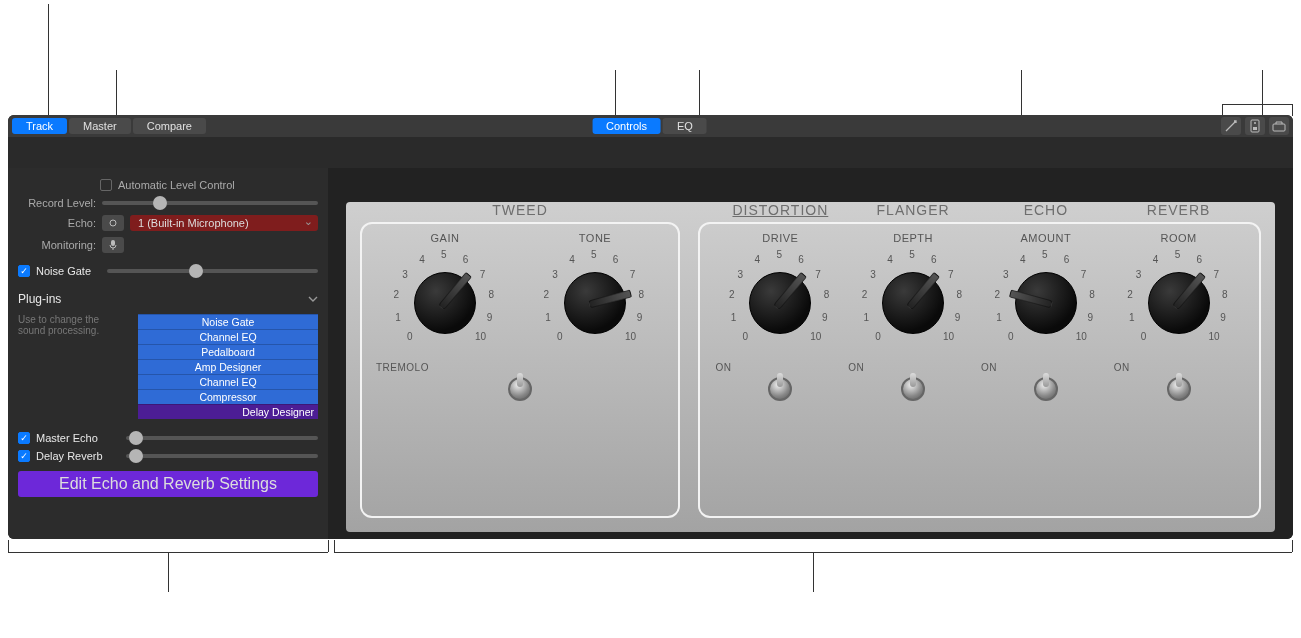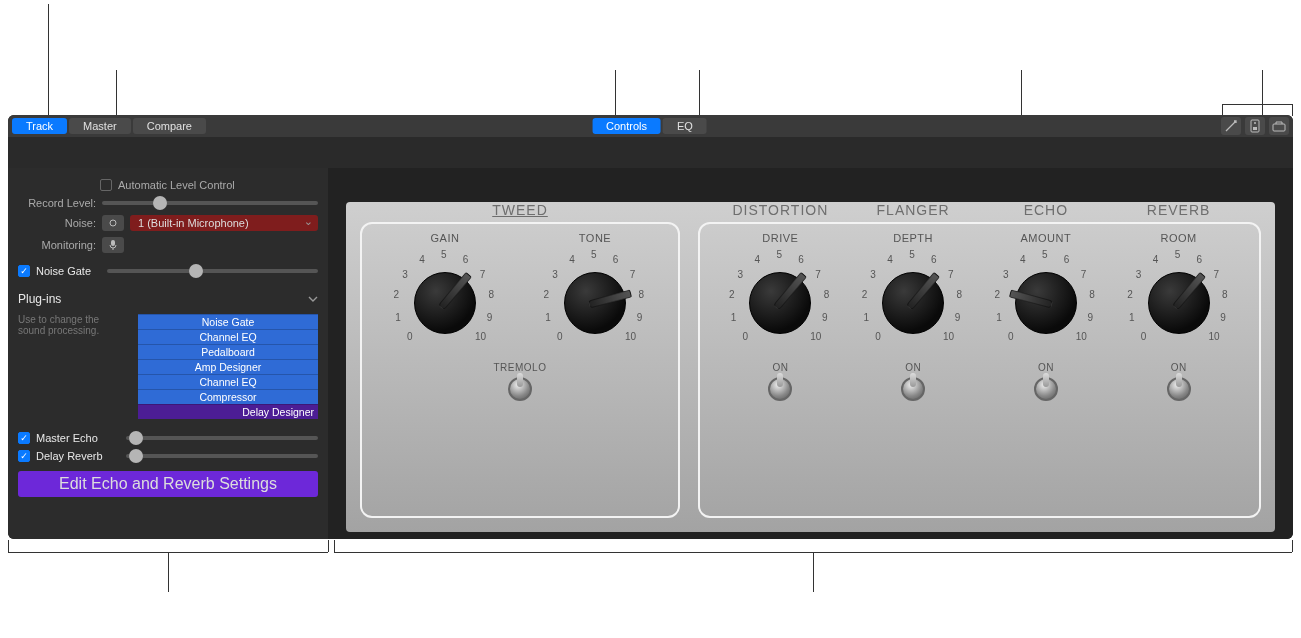--- a/index.html
+++ b/index.html
@@ -282,21 +282,20 @@
       transform-origin: 50% 85%;
       border-radius: 2px 2px 4px 4px;
       border: 1px solid rgba(0,0,0,0.4);
     }
     .tick {
       position: absolute;
       font-size: 10px;
       color: #555;
     }
     .switch-area {
-      text-align: center;
       margin-top: 6px;
     }
     .switch-label {
       font-size: 10px;
       color: #555;
       letter-spacing: 0.5px;
     }
     .toggle-switch {
       width: 24px;
       height: 24px;
@@ -384,21 +383,21 @@
         <span class="checkbox"></span>
         <span>Automatic Level Control</span>
       </div>
       <div class="row">
         <span class="row-label" style="width:78px">Record Level:</span>
         <div class="slider">
           <div class="slider-thumb" style="left:27%"></div>
         </div>
       </div>
       <div class="row">
-        <span class="row-label" style="width:78px">Noise:</span>
+        <span class="row-label" style="width:78px">Echo:</span>
         <span class="small-btn">
           <svg width="10" height="10">
               <circle cx="5" cy="5" r="3" stroke="#bbb" fill="none"></circle>
             </svg>
         </span>
         <div class="select">1  (Built-in Microphone)</div>
       </div>
       <div class="row">
         <span class="row-label" style="width:78px">Monitoring:</span>
         <span class="small-btn">
@@ -451,21 +450,21 @@
         <div class="slider">
           <div class="slider-thumb" style="left:5%"></div>
         </div>
       </div>
       <button class="edit-btn">Edit Echo and Reverb Settings</button>
     </div>
 
     <div class="main">
       <div class="amp-panel" id="amp-panel">
           <div class="pedal-group" style="width: 320px;">
-            <div class="group-title" style="margin-top: -32px; margin-bottom: 14px; text-decoration: underline;">TWEED</div>
+            <div class="group-title" style="margin-top: -32px; margin-bottom: 14px;">TWEED</div>
             <div class="knob-row">
               <div class="knob-unit">
                 <div class="knob-label">GAIN</div>
                 <div class="knob-dial">
                   <span class="tick" style="left: 22.0589px; top: 84.9411px;">0</span>
                   <span class="tick" style="left: 10.3493px; top: 65.8328px;">1</span>
                   <span class="tick" style="left: 8.59096px; top: 43.4911px;">2</span>
                   <span class="tick" style="left: 17.1672px; top: 22.7863px;">3</span>
                   <span class="tick" style="left: 34.2085px; top: 8.23169px;">4</span>
                   <span class="tick" style="left: 56px; top: 3px;">5</span>
@@ -498,21 +497,21 @@
               </div>
             </div>
             <div class="switch-area">
               <div class="switch-label">TREMOLO</div>
               <div class="toggle-switch"></div>
             </div>
           </div>
           <div class="pedal-group" style="flex: 1 1 0%;">
             <div style="display: flex; justify-content: space-around;">
               <div>
-                <div class="group-title" style="margin-top: -32px; margin-bottom: 14px;">DISTORTION</div>
+                <div class="group-title" style="margin-top: -32px; margin-bottom: 14px; text-decoration: underline;">DISTORTION</div>
                 <div class="knob-row">
                   <div class="knob-unit">
                     <div class="knob-label">DRIVE</div>
                     <div class="knob-dial">
                       <span class="tick" style="left: 22.0589px; top: 84.9411px;">0</span>
                       <span class="tick" style="left: 10.3493px; top: 65.8328px;">1</span>
                       <span class="tick" style="left: 8.59096px; top: 43.4911px;">2</span>
                       <span class="tick" style="left: 17.1672px; top: 22.7863px;">3</span>
                       <span class="tick" style="left: 34.2085px; top: 8.23169px;">4</span>
                       <span class="tick" style="left: 56px; top: 3px;">5</span>

